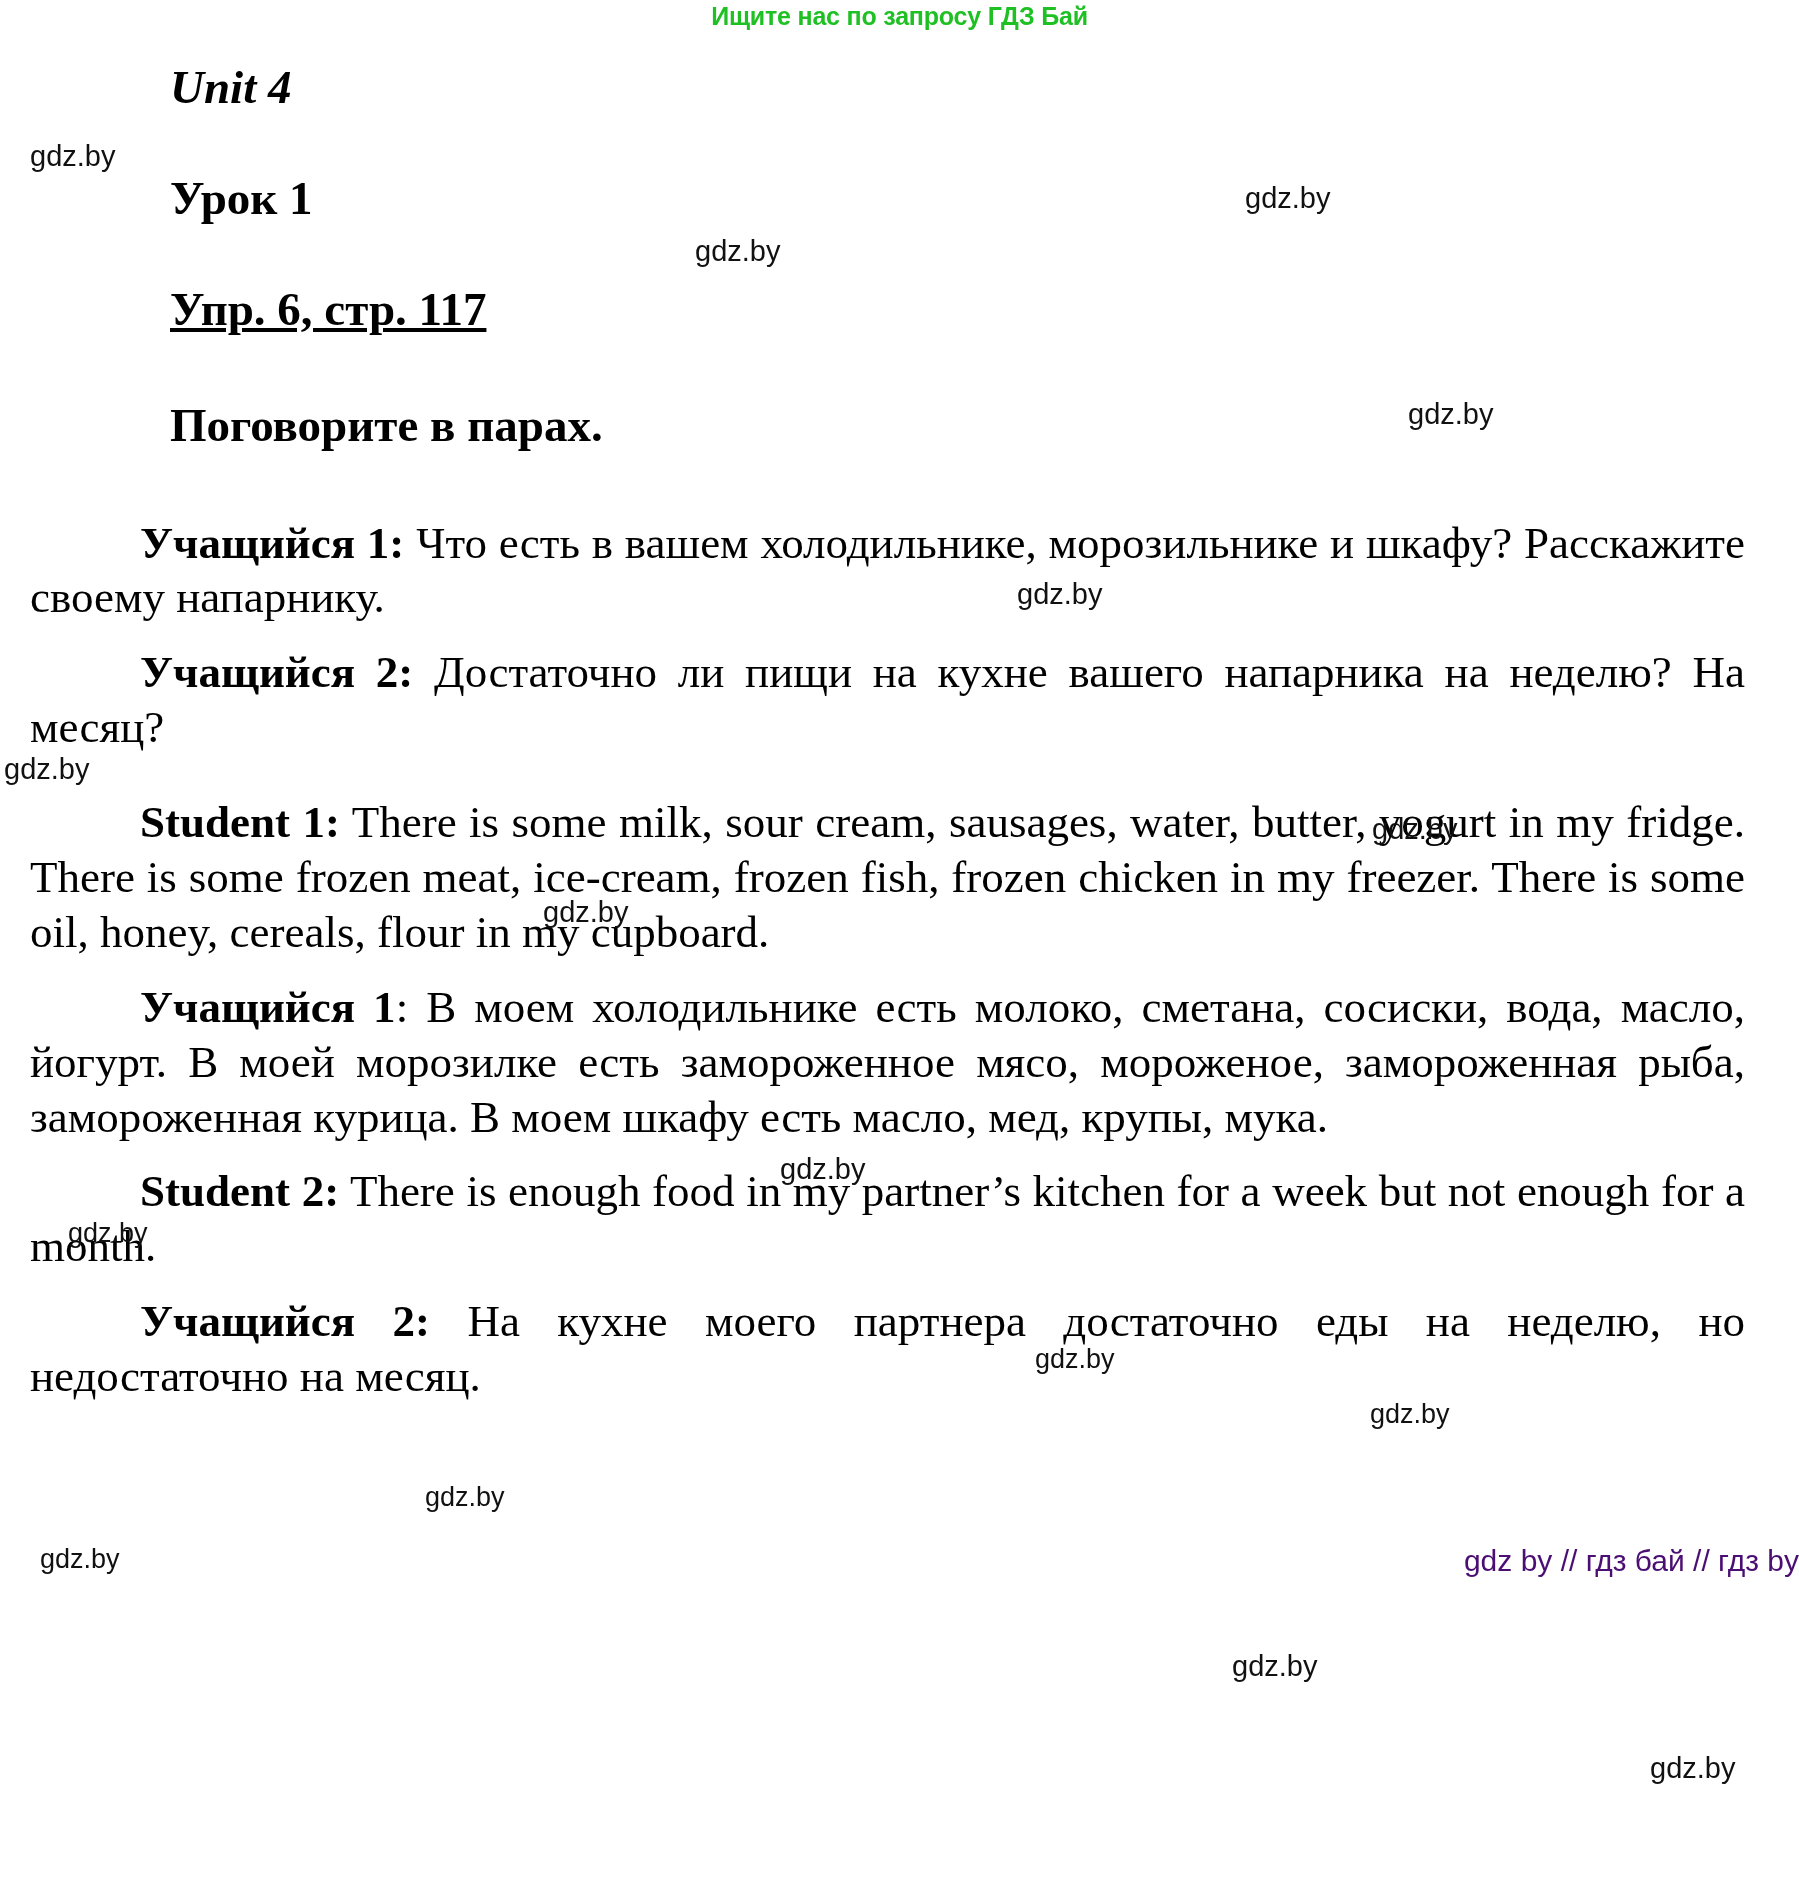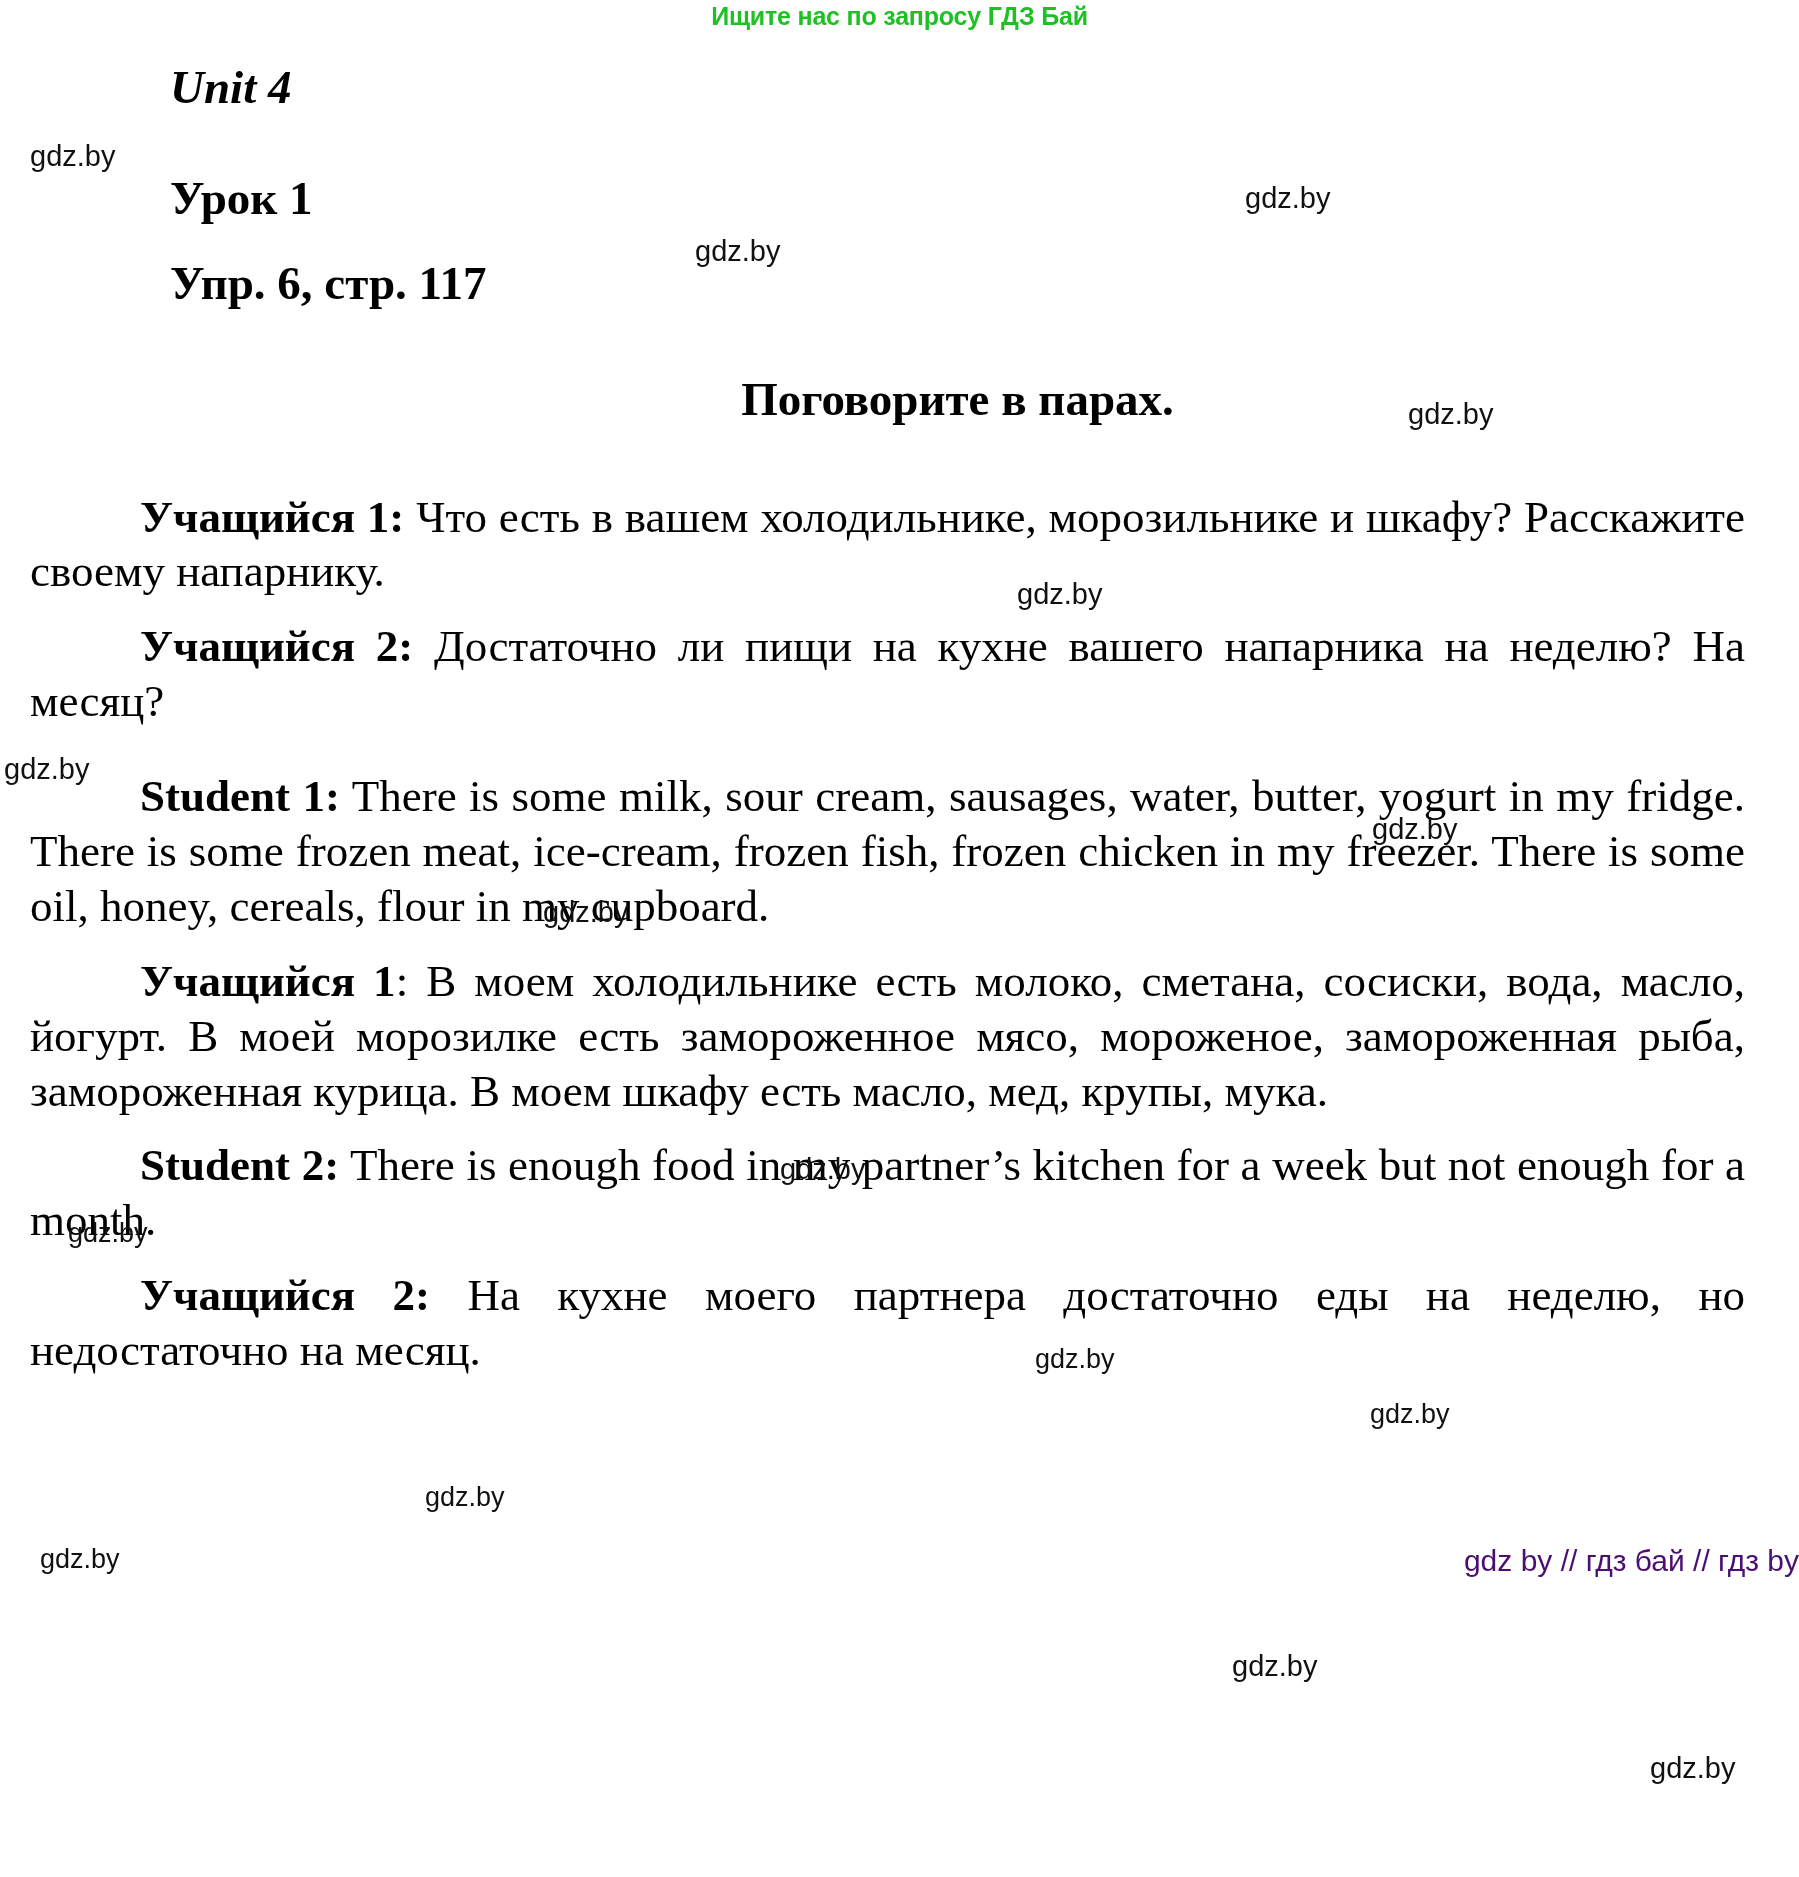--- a/index.html
+++ b/index.html
@@ -50,22 +50,22 @@
 
   .heading {
     font-weight: bold;
     font-size: 47px;
     line-height: 1.04;
     margin-left: 140px;
   }
 
   .h-unit   { margin-top: 18px; font-style: italic; }
   .h-lesson { margin-top: 62px; }
-  .h-exerc  { margin-top: 36px; }
-  .h-task   { margin-top: 67px; text-align: center; }
+  .h-exerc  { margin-top: 62px; text-decoration: underline; }
+  .h-task   { margin-top: 67px; }
 
   .para {
     font-size: 45px;
     line-height: 1.22;
     text-align: justify;
     text-justify: inter-word;
     margin-top: 20px;
   }
 
   .para .indent { display: inline-block; width: 110px; }

